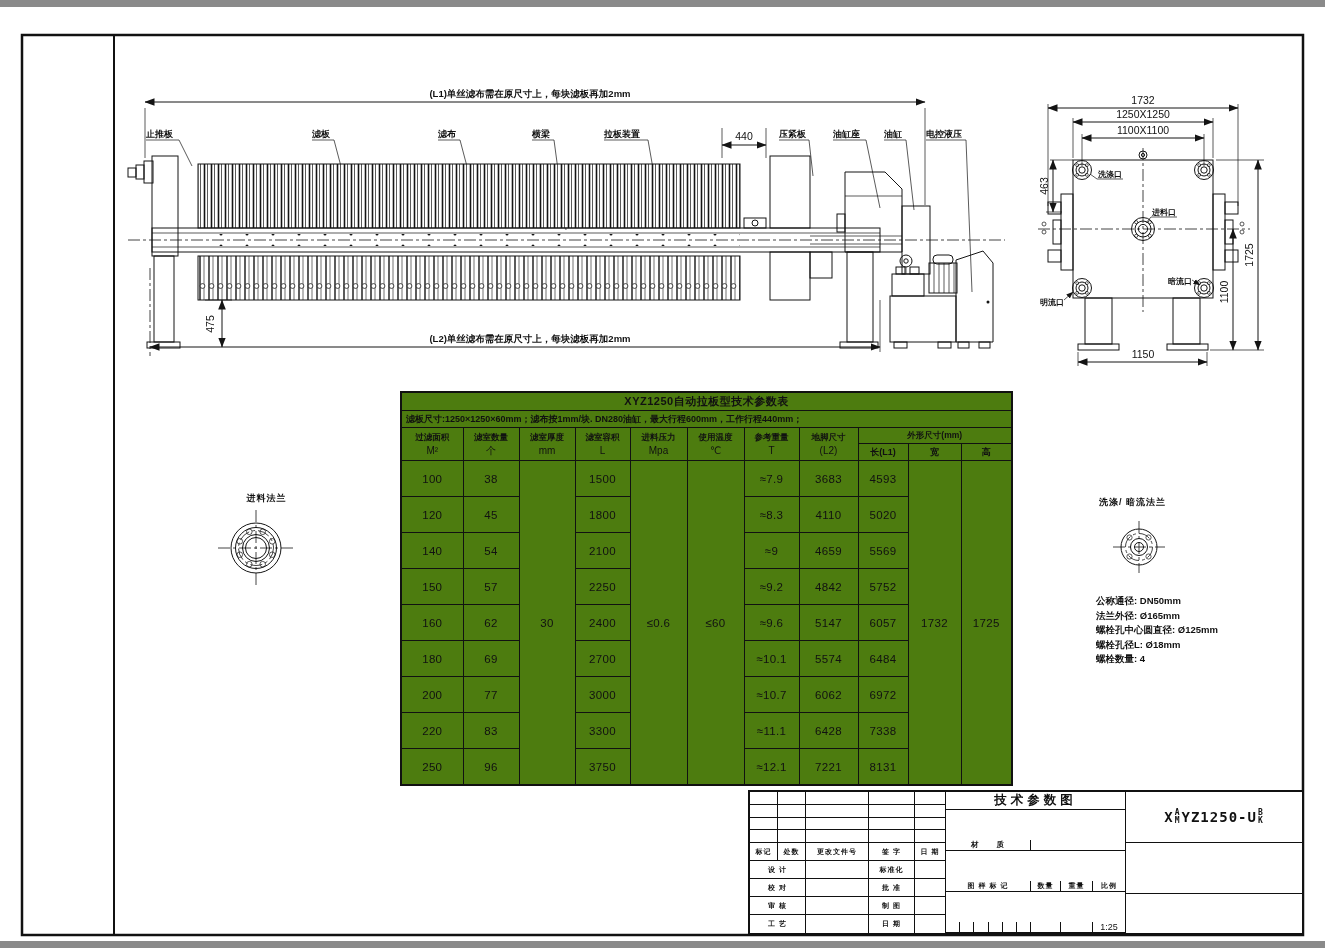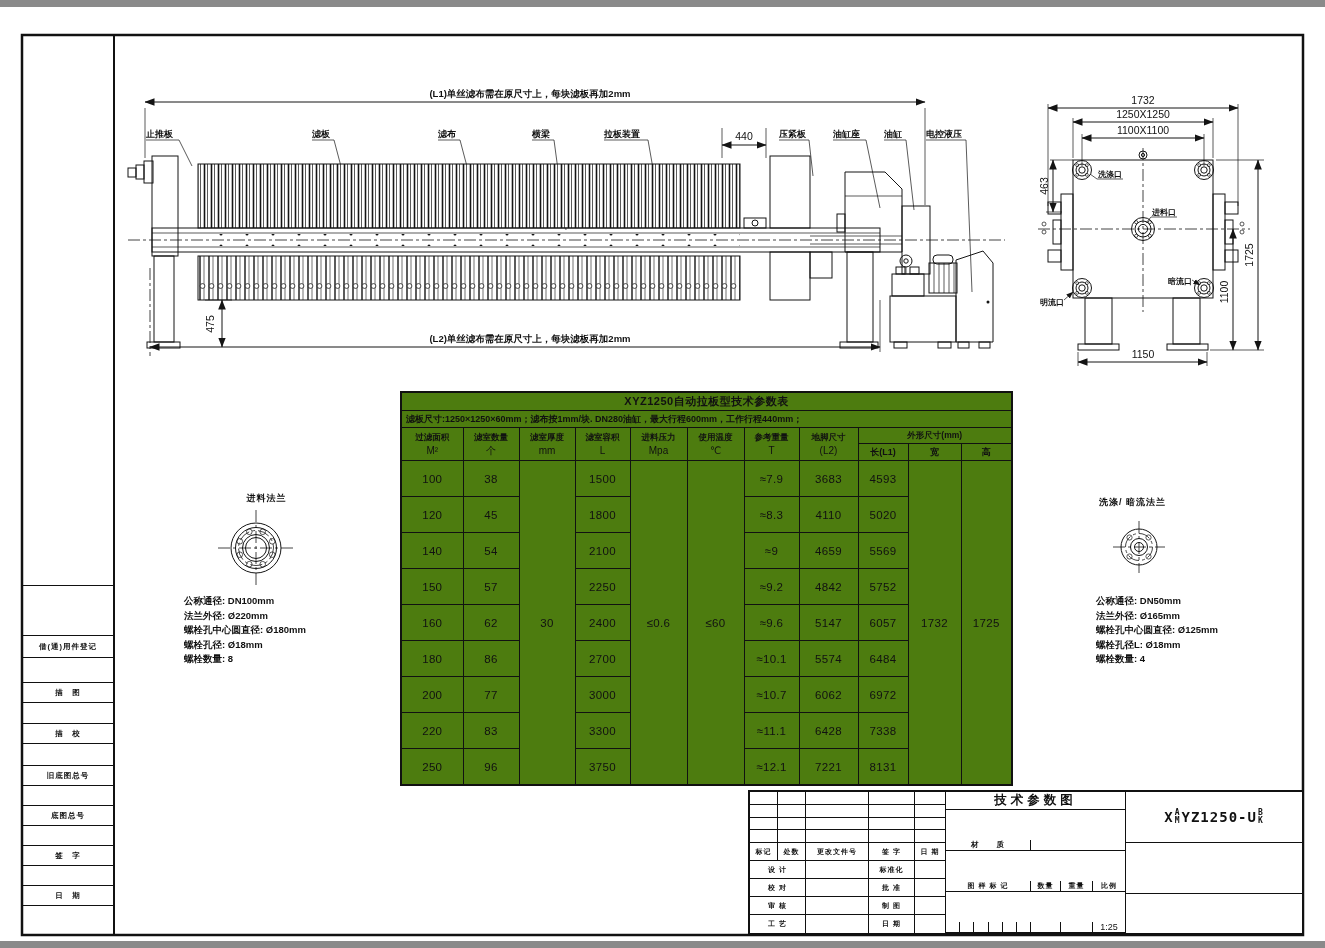--- a/index.html
+++ b/index.html
@@ -328,37 +328,20 @@
       <circle class="cl" r="13.5"></circle>
       <circle class="ln" r="8.5"></circle>
         <circle class="ln" r="4.5"></circle>
       <circle class="thin" cx="9.5" cy="9.5" r="2.6"></circle>
         <circle class="thin" cx="-9.5" cy="9.5" r="2.6"></circle>
       <circle class="thin" cx="-9.5" cy="-9.5" r="2.6"></circle>
         <circle class="thin" cx="9.5" cy="-9.5" r="2.6"></circle>
     </g>
   </svg>
 
-  <div class="sidebar">
-    <div class="sbox" style="height:50px;"></div>
-    <div class="sbox" style="height:22px;">借(通)用件登记</div>
-    <div class="sbox" style="height:25px;"></div>
-    <div class="sbox" style="height:20px;">描　图</div>
-    <div class="sbox" style="height:21px;"></div>
-    <div class="sbox" style="height:20px;">描　校</div>
-    <div class="sbox" style="height:22px;"></div>
-    <div class="sbox" style="height:20px;">旧底图总号</div>
-    <div class="sbox" style="height:20px;"></div>
-    <div class="sbox" style="height:20px;">底图总号</div>
-    <div class="sbox" style="height:20px;"></div>
-    <div class="sbox" style="height:20px;">签　字</div>
-    <div class="sbox" style="height:20px;"></div>
-    <div class="sbox" style="height:20px;">日　期</div>
-    <div class="sbox last" style="flex:1;"></div>
-  </div>
 
   <table class="ptable">
     <colgroup>
       <col style="width:62px">
         <col style="width:56px">
         <col style="width:56px">
         <col style="width:55px">
       <col style="width:57px">
         <col style="width:57px">
         <col style="width:55px">
@@ -454,21 +437,21 @@
     <tr class="dr">
       <td>160</td>
           <td>62</td>
       <td>2400</td>
           <td>≈9.6</td>
       <td>5147</td>
           <td>6057</td>
     </tr>
     <tr class="dr">
       <td>180</td>
-          <td>86</td>
+          <td>69</td>
       <td>2700</td>
           <td>≈10.1</td>
       <td>5574</td>
           <td>6484</td>
     </tr>
     <tr class="dr">
       <td>200</td>
           <td>77</td>
       <td>3000</td>
           <td>≈10.7</td>
@@ -488,27 +471,20 @@
           <td>96</td>
       <td>3750</td>
           <td>≈12.1</td>
       <td>7221</td>
           <td>8131</td>
     </tr>
   </tbody>
     </table>
 
   <div class="fl-title" style="left:219px;top:492px;width:95px;text-align:center;">进料法兰</div>
-  <div class="fl-lines" style="left:184px;top:594px;">
-    <div class="v">公称通径: DN100mm</div>
-    <div class="v">法兰外径: Ø220mm</div>
-    <div class="v">螺栓孔中心圆直径: Ø180mm</div>
-    <div class="v">螺栓孔径: Ø18mm</div>
-    <div class="v">螺栓数量: 8</div>
-  </div>
   <div class="fl-title" style="left:1099px;top:496px;">洗涤/ 暗流法兰</div>
   <div class="fl-lines" style="left:1096px;top:594px;">
     <div class="v">公称通径: DN50mm</div>
     <div class="v">法兰外径: Ø165mm</div>
     <div class="v">螺栓孔中心圆直径: Ø125mm</div>
     <div class="v">螺栓孔径L: Ø18mm</div>
     <div class="v">螺栓数量: 4</div>
   </div>
 
   <div class="tb">

